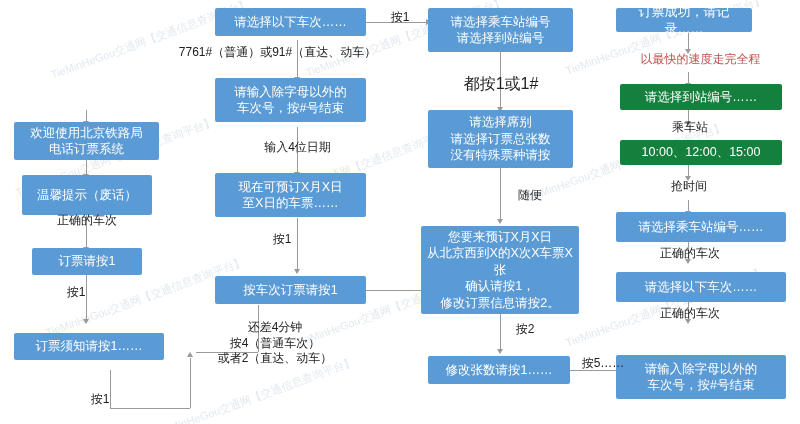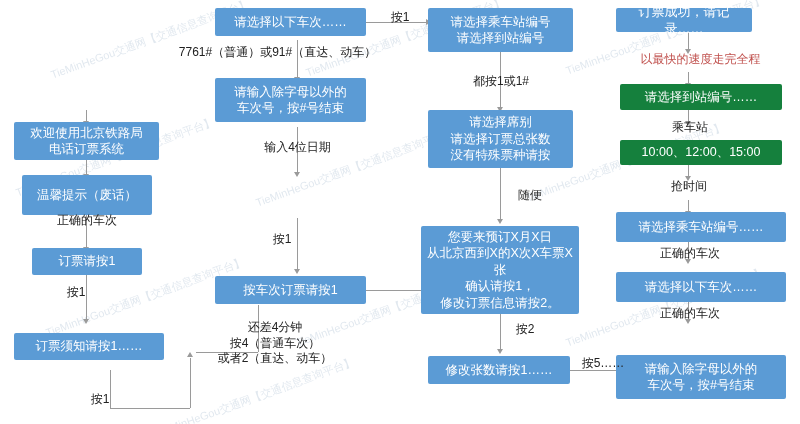--- a/index.html
+++ b/index.html
@@ -133,20 +133,22 @@
 
   <div class="node blue" style="left:32px;top:248px;width:110px;height:27px;font-size:12.5px;">订票请按1</div>
 
   <div class="node blue" style="left:14px;top:333px;width:150px;height:27px;font-size:12.5px;">订票须知请按1……</div>
 
   <div class="node blue" style="left:215px;top:8px;width:151px;height:28px;font-size:12.5px;">请选择以下车次……</div>
 
   <div class="node blue" style="left:215px;top:78px;width:151px;height:44px;font-size:12.5px;">请输入除字母以外的
 车次号，按#号结束</div>
 
+  <div class="node blue" style="left:215px;top:173px;width:151px;height:44px;font-size:12.5px;">现在可预订X月X日
+至X日的车票……</div>
 
   <div class="node blue" style="left:215px;top:276px;width:151px;height:28px;font-size:12.5px;">按车次订票请按1</div>
 
   <div class="node blue" style="left:428px;top:110px;width:145px;height:58px;font-size:12.5px;">请选择席别
 请选择订票总张数
 没有特殊票种请按</div>
 
   <div class="node blue" style="left:428px;top:8px;width:145px;height:44px;font-size:12.5px;">请选择乘车站编号
 请选择到站编号</div>
 
@@ -181,21 +183,21 @@
   <div class="lbl" style="left:56px;top:285px;width:40px;font-size:12px;">按1</div>
 
   <div class="lbl" style="left:80px;top:392px;width:40px;font-size:12px;">按1</div>
 
   <div class="lbl" style="left:380px;top:10px;width:40px;font-size:12px;">按1</div>
 
   <div class="lbl" style="left:206px;top:320px;width:138px;font-size:12px;">还差4分钟
 按4（普通车次）
 或者2（直达、动车）</div>
 
-  <div class="lbl" style="left:455px;top:74px;width:92px;font-size:12px;">都按1或1#</div>
+  <div class="lbl" style="left:455px;top:74px;width:92px;font-size:16px;">都按1或1#</div>
 
   <div class="lbl" style="left:505px;top:188px;width:50px;font-size:12px;">随便</div>
 
   <div class="lbl" style="left:505px;top:322px;width:40px;font-size:12px;">按2</div>
 
   <div class="lbl" style="left:578px;top:356px;width:50px;font-size:12px;">按5……</div>
 
   <div class="lbl" style="left:608px;top:52px;width:185px;font-size:12px;color:#c0504d;">以最快的速度走完全程</div>
 
   <div class="lbl" style="left:660px;top:120px;width:60px;font-size:12px;">乘车站</div>

